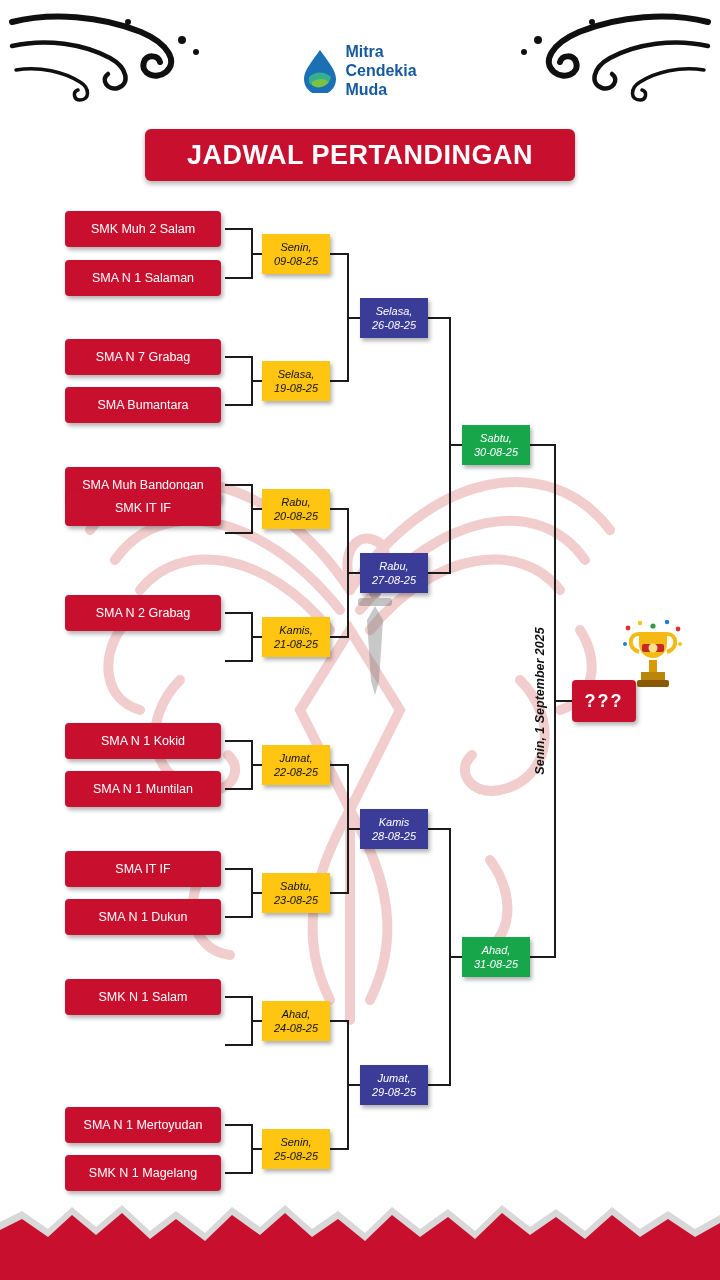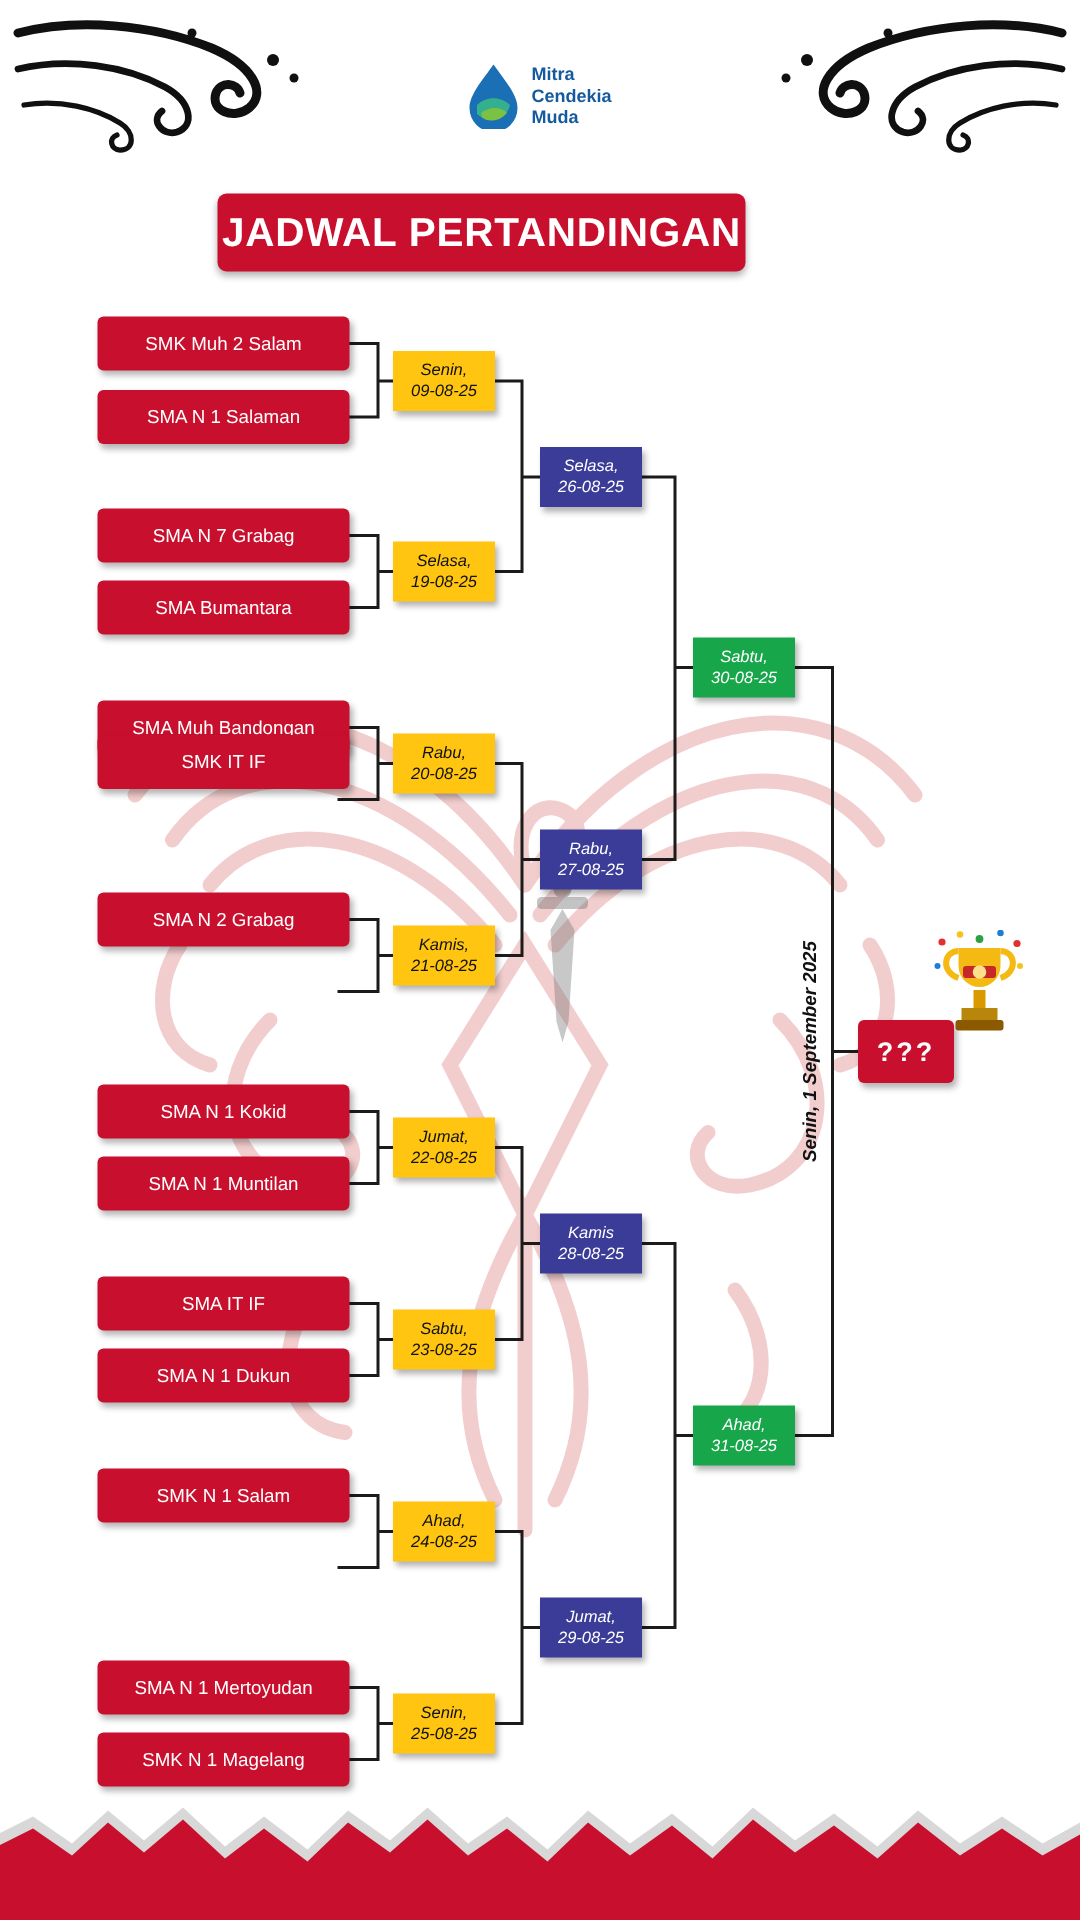--- a/index.html
+++ b/index.html
@@ -11,30 +11,30 @@
   .page { position:relative; width:720px; height:1280px; background:#ffffff; overflow:hidden; }
 
   .watermark { position:absolute; left:60px; top:380px; width:600px; height:660px; opacity:.33; pointer-events:none; }
   .emblem { position:absolute; left:330px; top:585px; width:90px; height:110px; opacity:.4; pointer-events:none; }
 
   .flourish { position:absolute; top:10px; width:205px; height:95px; }
   .flourish.left { left:6px; }
   .flourish.right { right:6px; transform:scaleX(-1); }
 
   .logo { position:absolute; top:42px; left:0; right:0; display:flex; justify-content:center; align-items:center; gap:8px; }
-  .logo-text { color:var(--logo-blue); font-weight:bold; font-size:12px; line-height:1.2; }
-
-  .title-banner { position:absolute; left:145px; top:129px; width:352px; height:52px;
+  .logo-text { color:var(--logo-blue); font-weight:bold; font-size:16px; line-height:1.2; }
+
+  .title-banner { position:absolute; left:145px; top:129px; width:430px; height:52px;
     background:var(--red); color:#fff; display:flex; align-items:center; justify-content:center;
     font-weight:bold; font-size:27px; letter-spacing:.5px; border-radius:6px;
     box-shadow:0 3px 5px rgba(0,0,0,.3); }
 
   .lines { position:absolute; left:0; top:0; z-index:1; }
 
-  .team { position:absolute; left:65px; width:168px; height:36px; background:var(--red); color:#fff;
+  .team { position:absolute; left:65px; width:156px; height:36px; background:var(--red); color:#fff;
     font-size:12.5px; font-weight:500; display:flex; align-items:center; justify-content:center;
     text-align:center; border-radius:4px; z-index:2; box-shadow:2px 3px 4px rgba(0,0,0,.3); }
 
   .datebox { position:absolute; width:68px; height:40px; border-radius:0; display:flex;
     flex-direction:column; align-items:center; justify-content:center; font-style:italic;
     font-size:11px; line-height:1.3; z-index:2; box-shadow:2px 3px 4px rgba(0,0,0,.3); }
   .r1 { left:262px; background:var(--yellow); color:#111; }
   .r2 { left:360px; background:var(--blue); color:#fff; }
   .r3 { left:462px; background:var(--green); color:#fff; }
 

